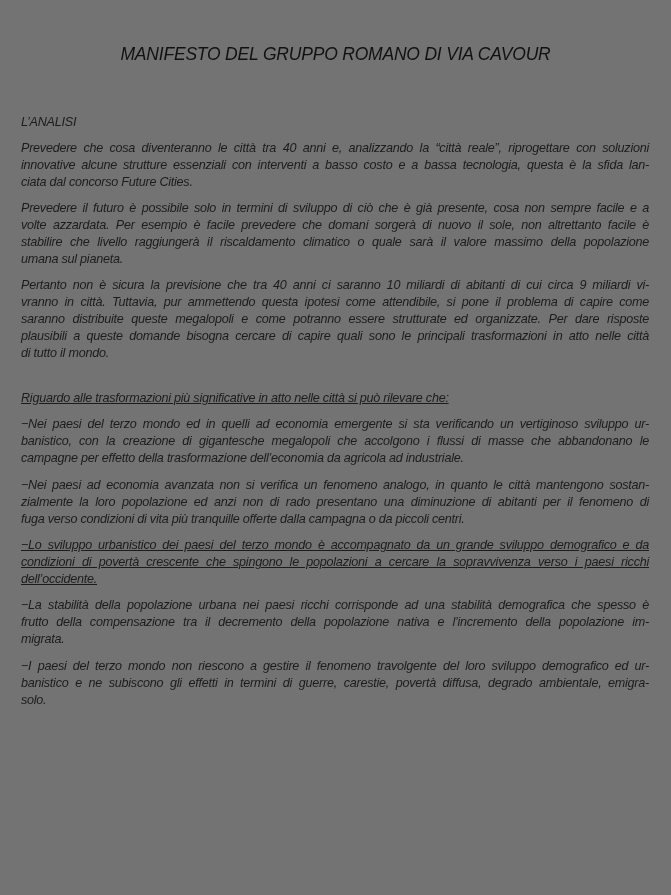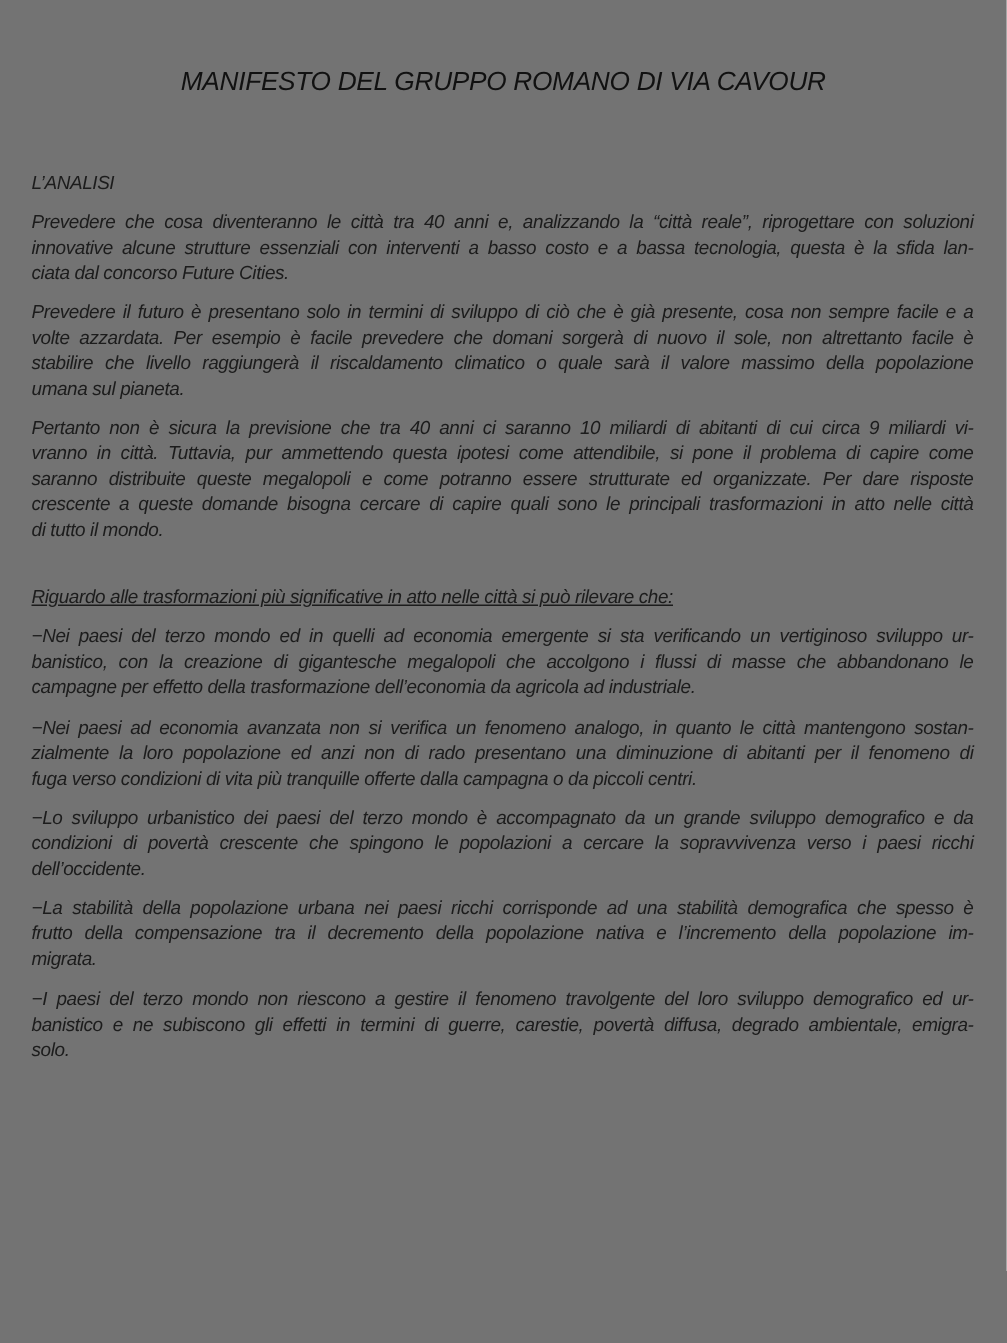--- a/index.html
+++ b/index.html
@@ -51,21 +51,21 @@
       text-align: justify;
       text-align-last: justify;
     }
     .section-label { top: 114px; }
     .p1 { top: 140px; }
     .p2 { top: 200px; }
     .p3 { top: 277px; }
     .intro { top: 390px; text-decoration: underline; }
     .b1 { top: 416px; }
     .b2 { top: 477px; }
-    .b3 { top: 537px; }
+    .b3 { top: 537px; text-decoration: underline; }
     .b4 { top: 597px; }
     .b5 { top: 658px; }
     .b6 { top: 718px; }
   </style>
 </head>
 <body>
 
 <div class="page">
 
   <div class="title">MANIFESTO DEL GRUPPO ROMANO DI VIA CAVOUR</div>
@@ -74,31 +74,31 @@
     <span class="line">L’ANALISI</span>
   </div>
 
   <div class="content p1">
     <span class="line j">Prevedere che cosa diventeranno le città tra 40 anni e, analizzando la “città reale”, riprogettare con soluzioni</span>
     <span class="line j">innovative alcune strutture essenziali con interventi a basso costo e a bassa tecnologia, questa è la sfida lan-</span>
     <span class="line">ciata dal concorso Future Cities.</span>
   </div>
 
   <div class="content p2">
-    <span class="line j">Prevedere il futuro è presentano solo in termini di sviluppo di ciò che è già presente, cosa non sempre facile e a</span>
+    <span class="line j">Prevedere il futuro è possibile solo in termini di sviluppo di ciò che è già presente, cosa non sempre facile e a</span>
     <span class="line j">volte azzardata. Per esempio è facile prevedere che domani sorgerà di nuovo il sole, non altrettanto facile è</span>
     <span class="line j">stabilire che livello raggiungerà il riscaldamento climatico o quale sarà il valore massimo della popolazione</span>
     <span class="line">umana sul pianeta.</span>
   </div>
 
   <div class="content p3">
     <span class="line j">Pertanto non è sicura la previsione che tra 40 anni ci saranno 10 miliardi di abitanti di cui circa 9 miliardi vi-</span>
     <span class="line j">vranno in città. Tuttavia, pur ammettendo questa ipotesi come attendibile, si pone il problema di capire come</span>
     <span class="line j">saranno distribuite queste megalopoli e come potranno essere strutturate ed organizzate. Per dare risposte</span>
-    <span class="line j">crescente a queste domande bisogna cercare di capire quali sono le principali trasformazioni in atto nelle città</span>
+    <span class="line j">plausibili a queste domande bisogna cercare di capire quali sono le principali trasformazioni in atto nelle città</span>
     <span class="line">di tutto il mondo.</span>
   </div>
 
   <div class="content intro">
     <span class="line">Riguardo alle trasformazioni più significative in atto nelle città si può rilevare che:</span>
   </div>
 
   <div class="content b1">
     <span class="line j">−Nei paesi del terzo mondo ed in quelli ad economia emergente si sta verificando un vertiginoso sviluppo ur-</span>
     <span class="line j">banistico, con la creazione di gigantesche megalopoli che accolgono i flussi di masse che abbandonano le</span>

